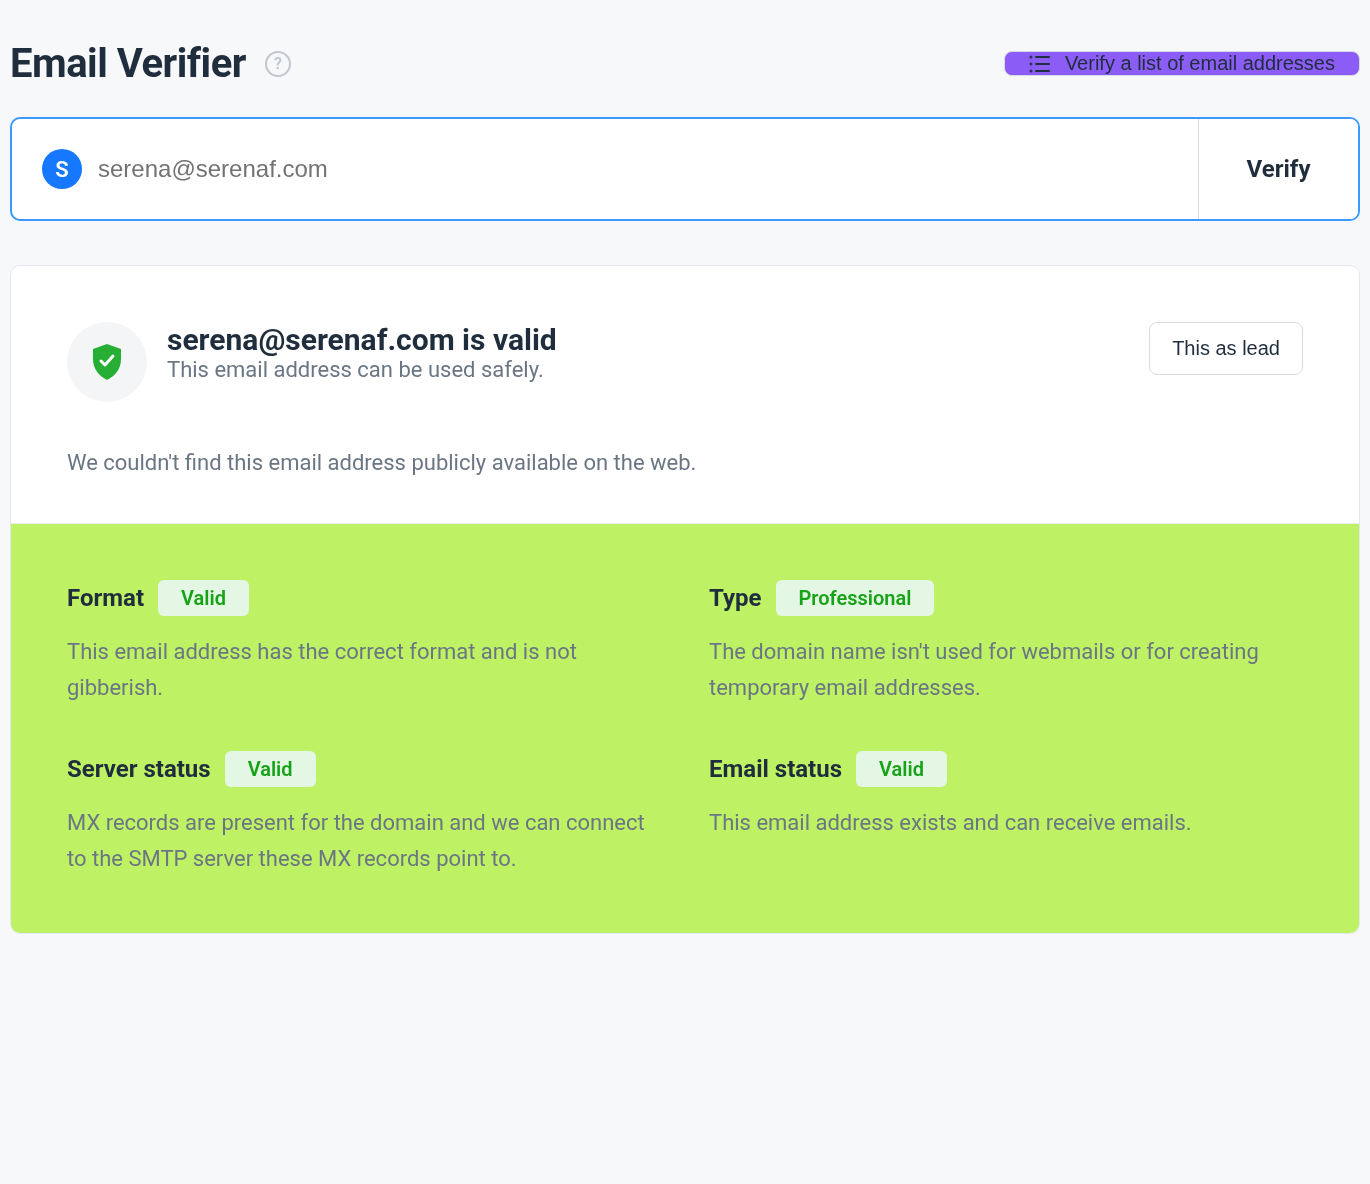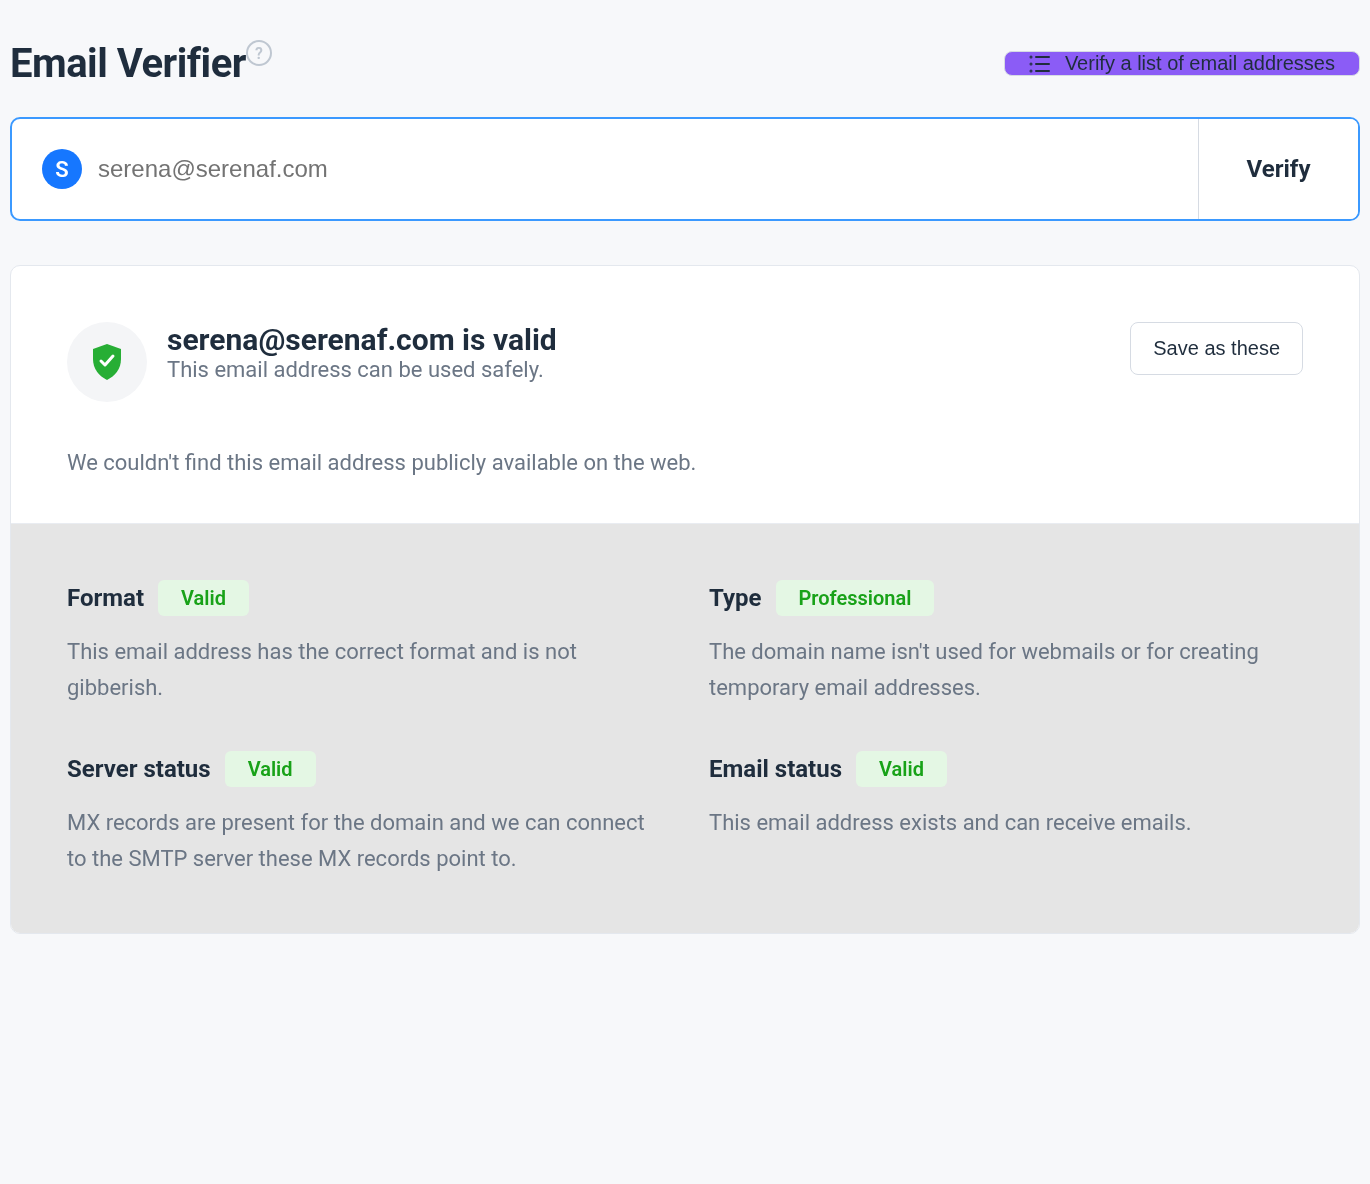--- a/index.html
+++ b/index.html
@@ -11,21 +11,22 @@
     width: 1370px;
   }
   .header-row {
     display: flex;
     justify-content: space-between;
     align-items: center;
     margin: 30px 0 30px 0;
   }
   .title-wrap {
     display: flex;
-    gap: 0;
+    align-items: center;
+    gap: 19px;
   }
   h1.page-title {
     font-size: 40px;
     font-weight: 700;
     color: #1f2d3d;
     letter-spacing: -0.5px;
   }
   .help-icon {
     width: 26px;
     height: 26px;
@@ -154,21 +155,21 @@
     color: #1f2d3d;
     cursor: pointer;
     white-space: nowrap;
   }
   .notfound-text {
     padding: 0 56px 48px 56px;
     font-size: 22px;
     color: #6b7685;
   }
   .details-grid {
-    background: #e5e5e5;
+    background: #bef264;
     border-top: 1px solid #e9ecf1;
     padding: 56px;
     display: grid;
     grid-template-columns: 1fr 1fr;
     column-gap: 48px;
     row-gap: 44px;
   }
   .detail-block {}
   .detail-header {
     display: flex;
@@ -233,21 +234,21 @@
         <svg width="34" height="38" viewBox="0 0 34 38">
           <path d="M17 1 L31 6 V16 C31 26 25 33 17 37 C9 33 3 26 3 16 V6 Z" fill="#27ae35"></path>
           <path d="M11 18 L15 22 L23 13" fill="none" stroke="#ffffff" stroke-width="3" stroke-linecap="round" stroke-linejoin="round"></path>
         </svg>
       </div>
       <div class="result-headings">
         <h2>serena@serenaf.com is valid</h2>
         <div class="result-sub">This email address can be used safely.</div>
       </div>
     </div>
-    <button class="save-lead-btn">Save as these</button>
+    <button class="save-lead-btn">This as lead</button>
   </div>
 
   <div class="notfound-text">We couldn't find this email address publicly available on the web.</div>
 
   <div class="details-grid">
     <div class="detail-block">
       <div class="detail-header">
         <span class="detail-title">Format</span>
         <span class="badge">Valid</span>
       </div>

